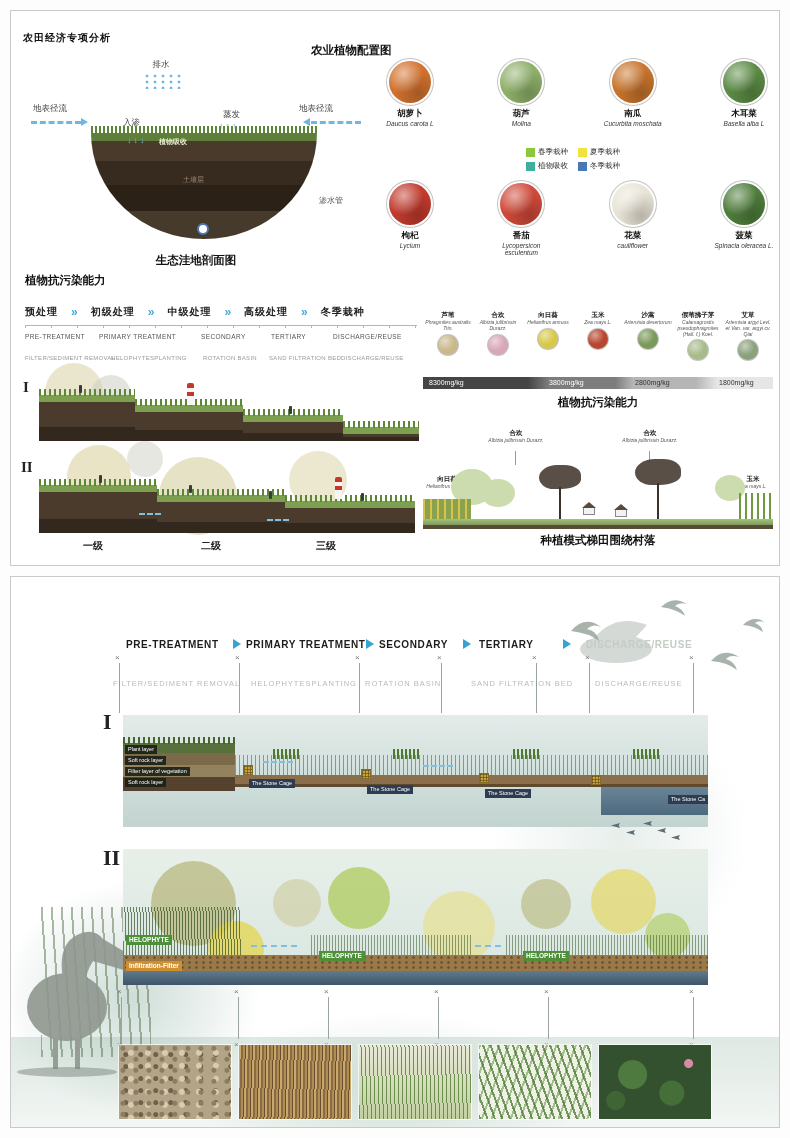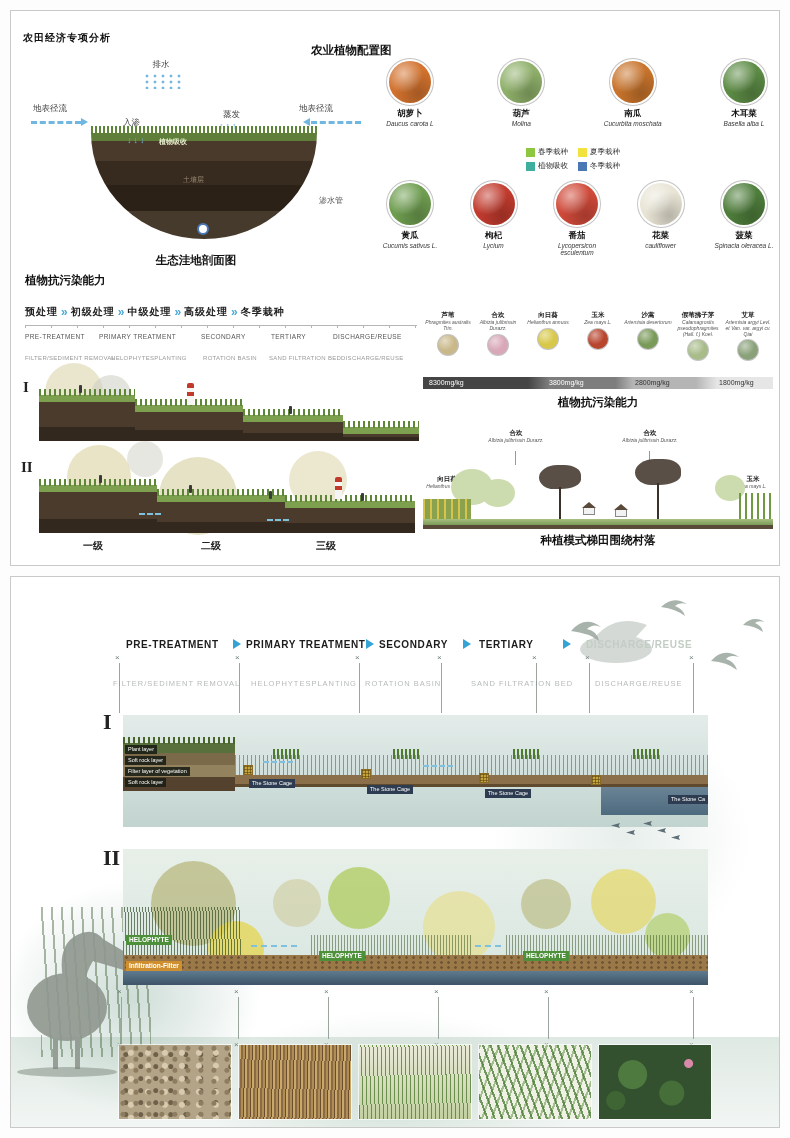--- a/index.html
+++ b/index.html
@@ -23,21 +23,21 @@
  background:radial-gradient(circle at 35% 30%,rgba(255,255,255,.55),rgba(255,255,255,0) 48%),
             radial-gradient(circle at 70% 78%,rgba(0,0,0,.22),transparent 55%)}
 .pcn{font-size:8.5px;font-weight:bold;margin-top:3px;color:#111}
 .platin{font-size:6.5px;font-style:italic;color:#333;line-height:1.15}
 
 .legend{display:grid;grid-template-columns:auto auto;gap:4px 10px}
 .lgitem{display:flex;align-items:center;gap:3px}
 .lgsw{width:9px;height:9px;display:inline-block}
 .lgtx{font-size:7.5px;color:#333}
 
-.stageflow{display:flex;align-items:center;gap:3px}
+.stageflow{display:flex;align-items:center;gap:13px}
 .scn{font-size:10px;font-weight:bold;color:#222;letter-spacing:1px}
 .sarr{font-size:12px;font-weight:bold;color:#4aa8da}
 .tickline{position:absolute;height:3px;border-top:1px solid #b5b5b5;
  background:repeating-linear-gradient(90deg,#b5b5b5 0 1px,transparent 1px 26px)}
 .sen{position:absolute;font-size:6.5px;color:#555;letter-spacing:.4px;white-space:nowrap}
 .ssub{position:absolute;font-size:6px;color:#9a9a9a;letter-spacing:.3px;white-space:nowrap}
 .roman{font-family:"Liberation Serif",serif;font-weight:bold;color:#222}
 
 .strip{position:absolute}
 .wcircle{position:absolute;border-radius:50%}
@@ -218,27 +218,20 @@
       </div>
     <div class="lgitem">
         <span class="lgsw" style="background-color: rgb(74, 120, 181);"></span>
         <span class="lgtx">冬季栽种</span>
       </div>
   </div>
 
   <div class="abs plant-row" style="left:368px;top:170px">
     <div class="pcell">
       <div class="pring">
-          <div class="pfill" style="background-color: rgb(111, 158, 80);"></div>
-        </div>
-      <div class="pcn">黄瓜</div>
-      <div class="platin">Cucumis sativus L.</div>
-    </div>
-    <div class="pcell">
-      <div class="pring">
           <div class="pfill" style="background-color: rgb(194, 59, 46);"></div>
         </div>
       <div class="pcn">枸杞</div>
       <div class="platin">Lycium</div>
     </div>
     <div class="pcell">
       <div class="pring">
           <div class="pfill" style="background-color: rgb(208, 74, 58);"></div>
         </div>
       <div class="pcn">番茄</div>

